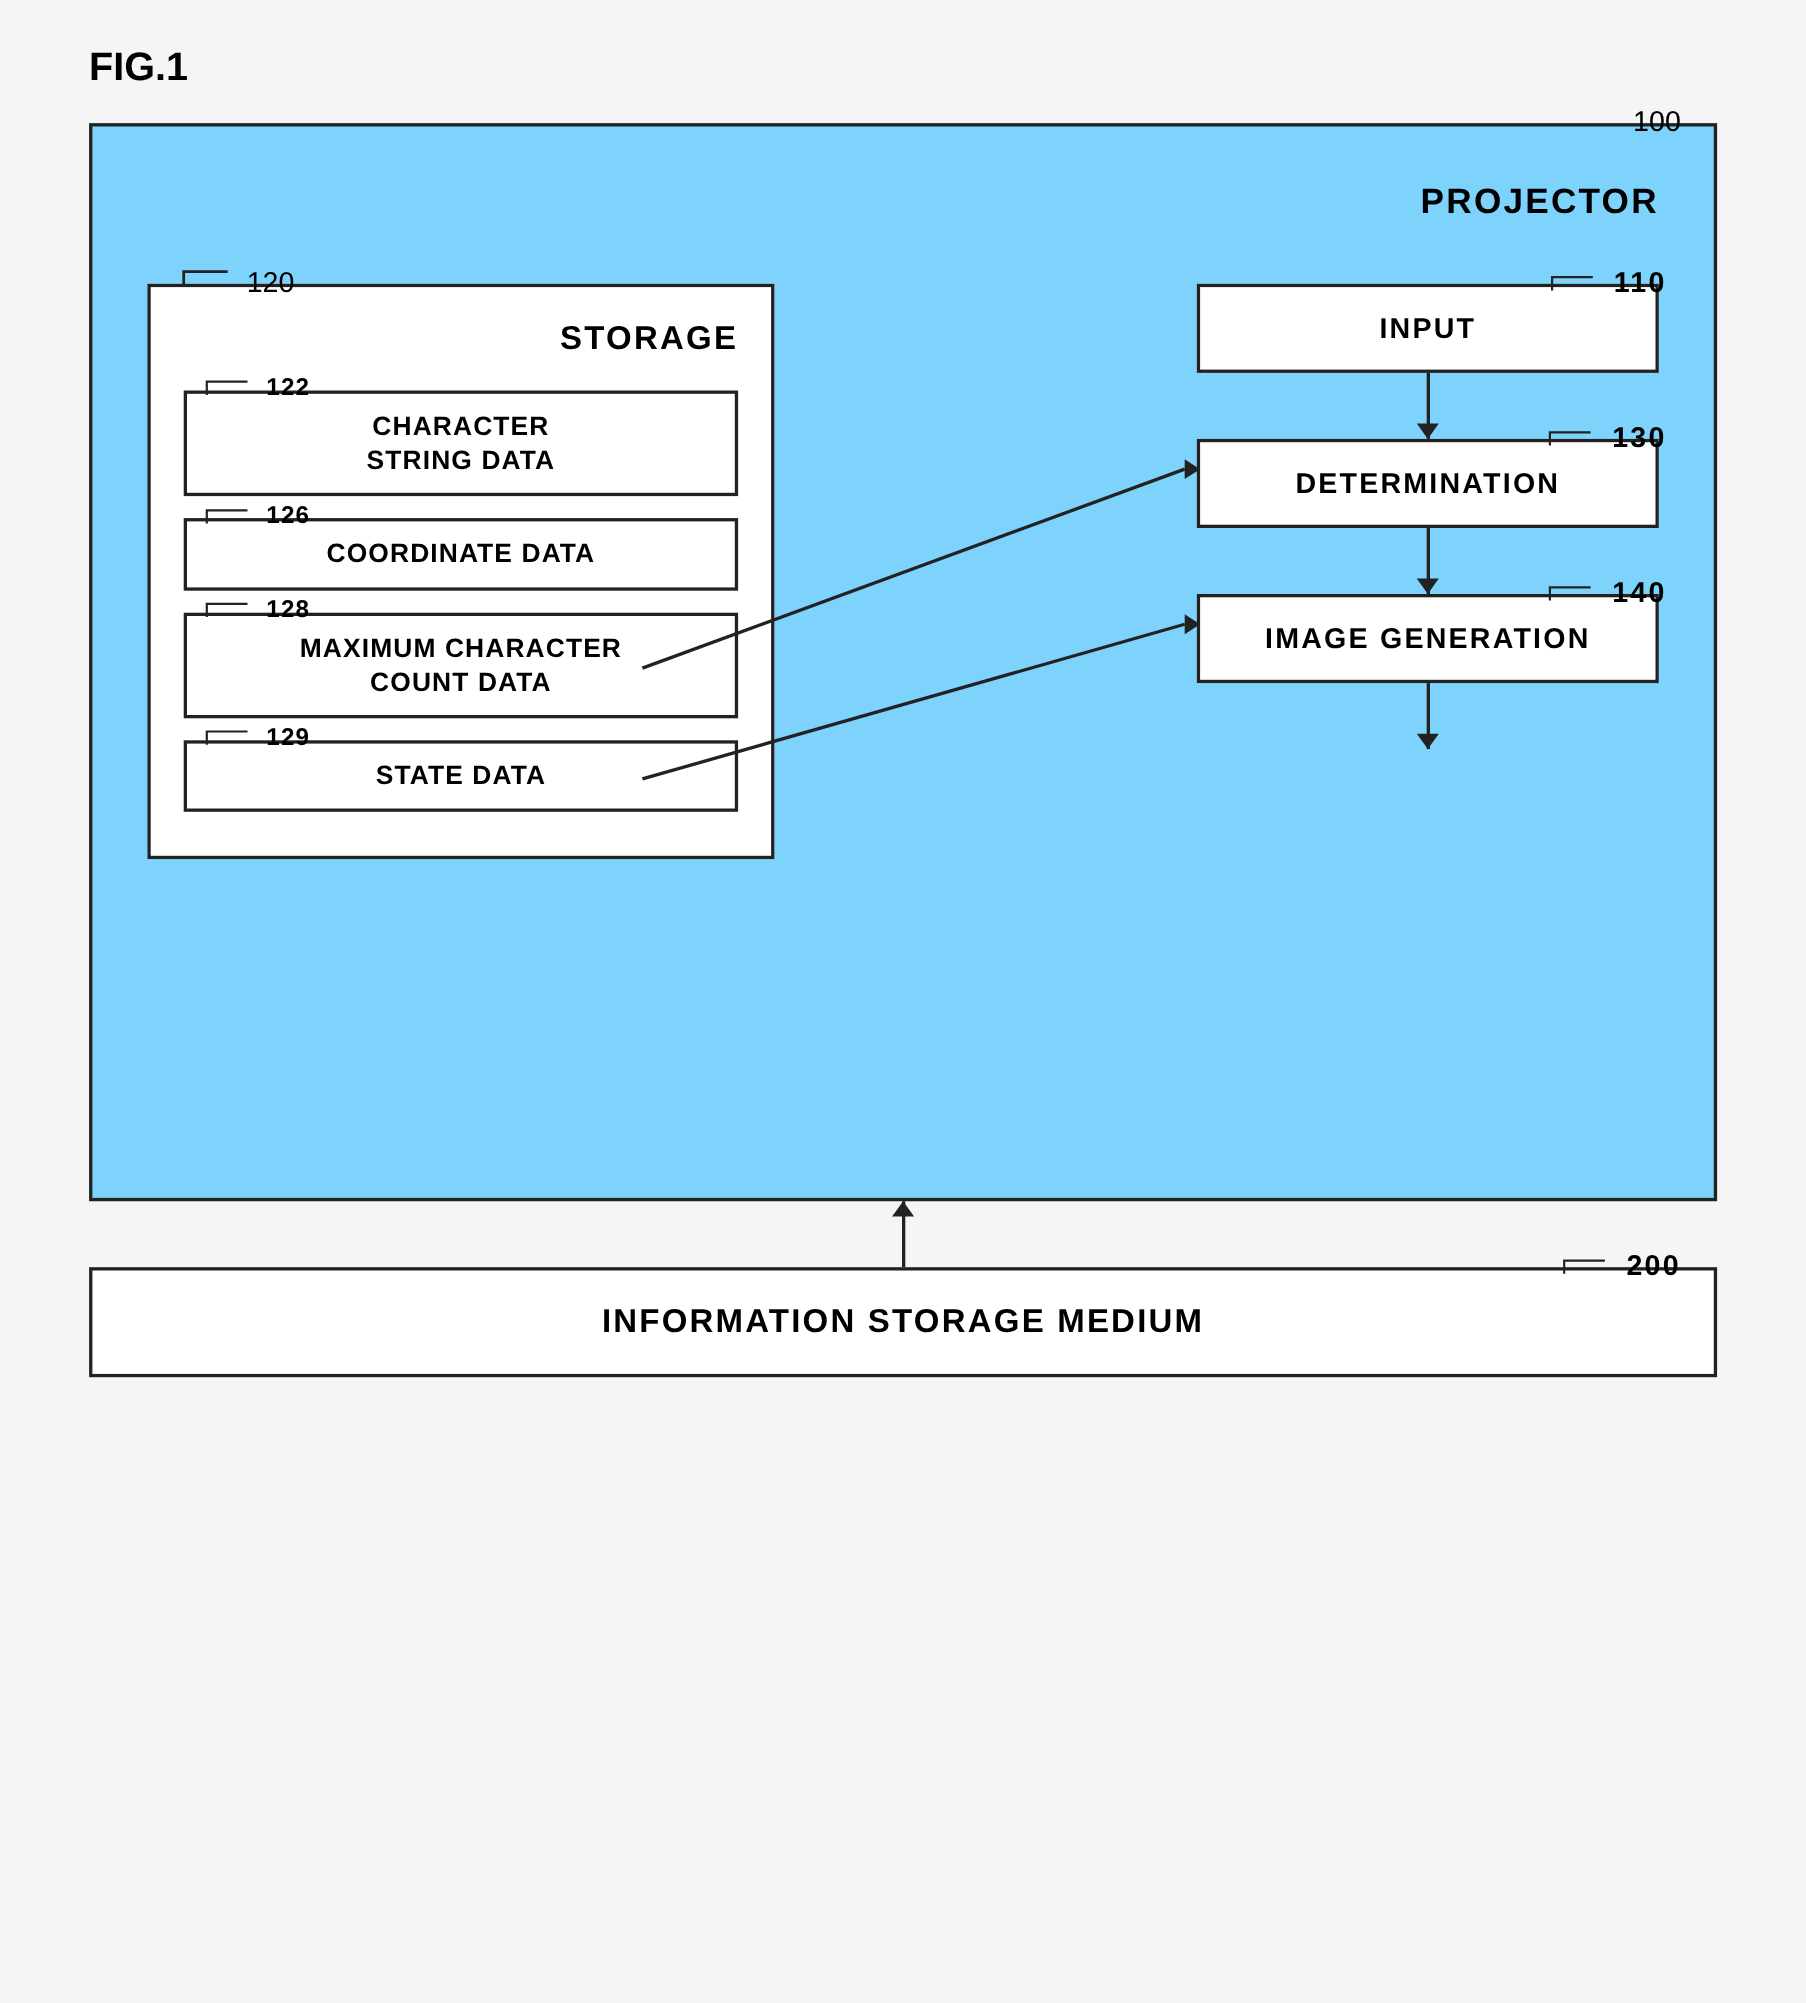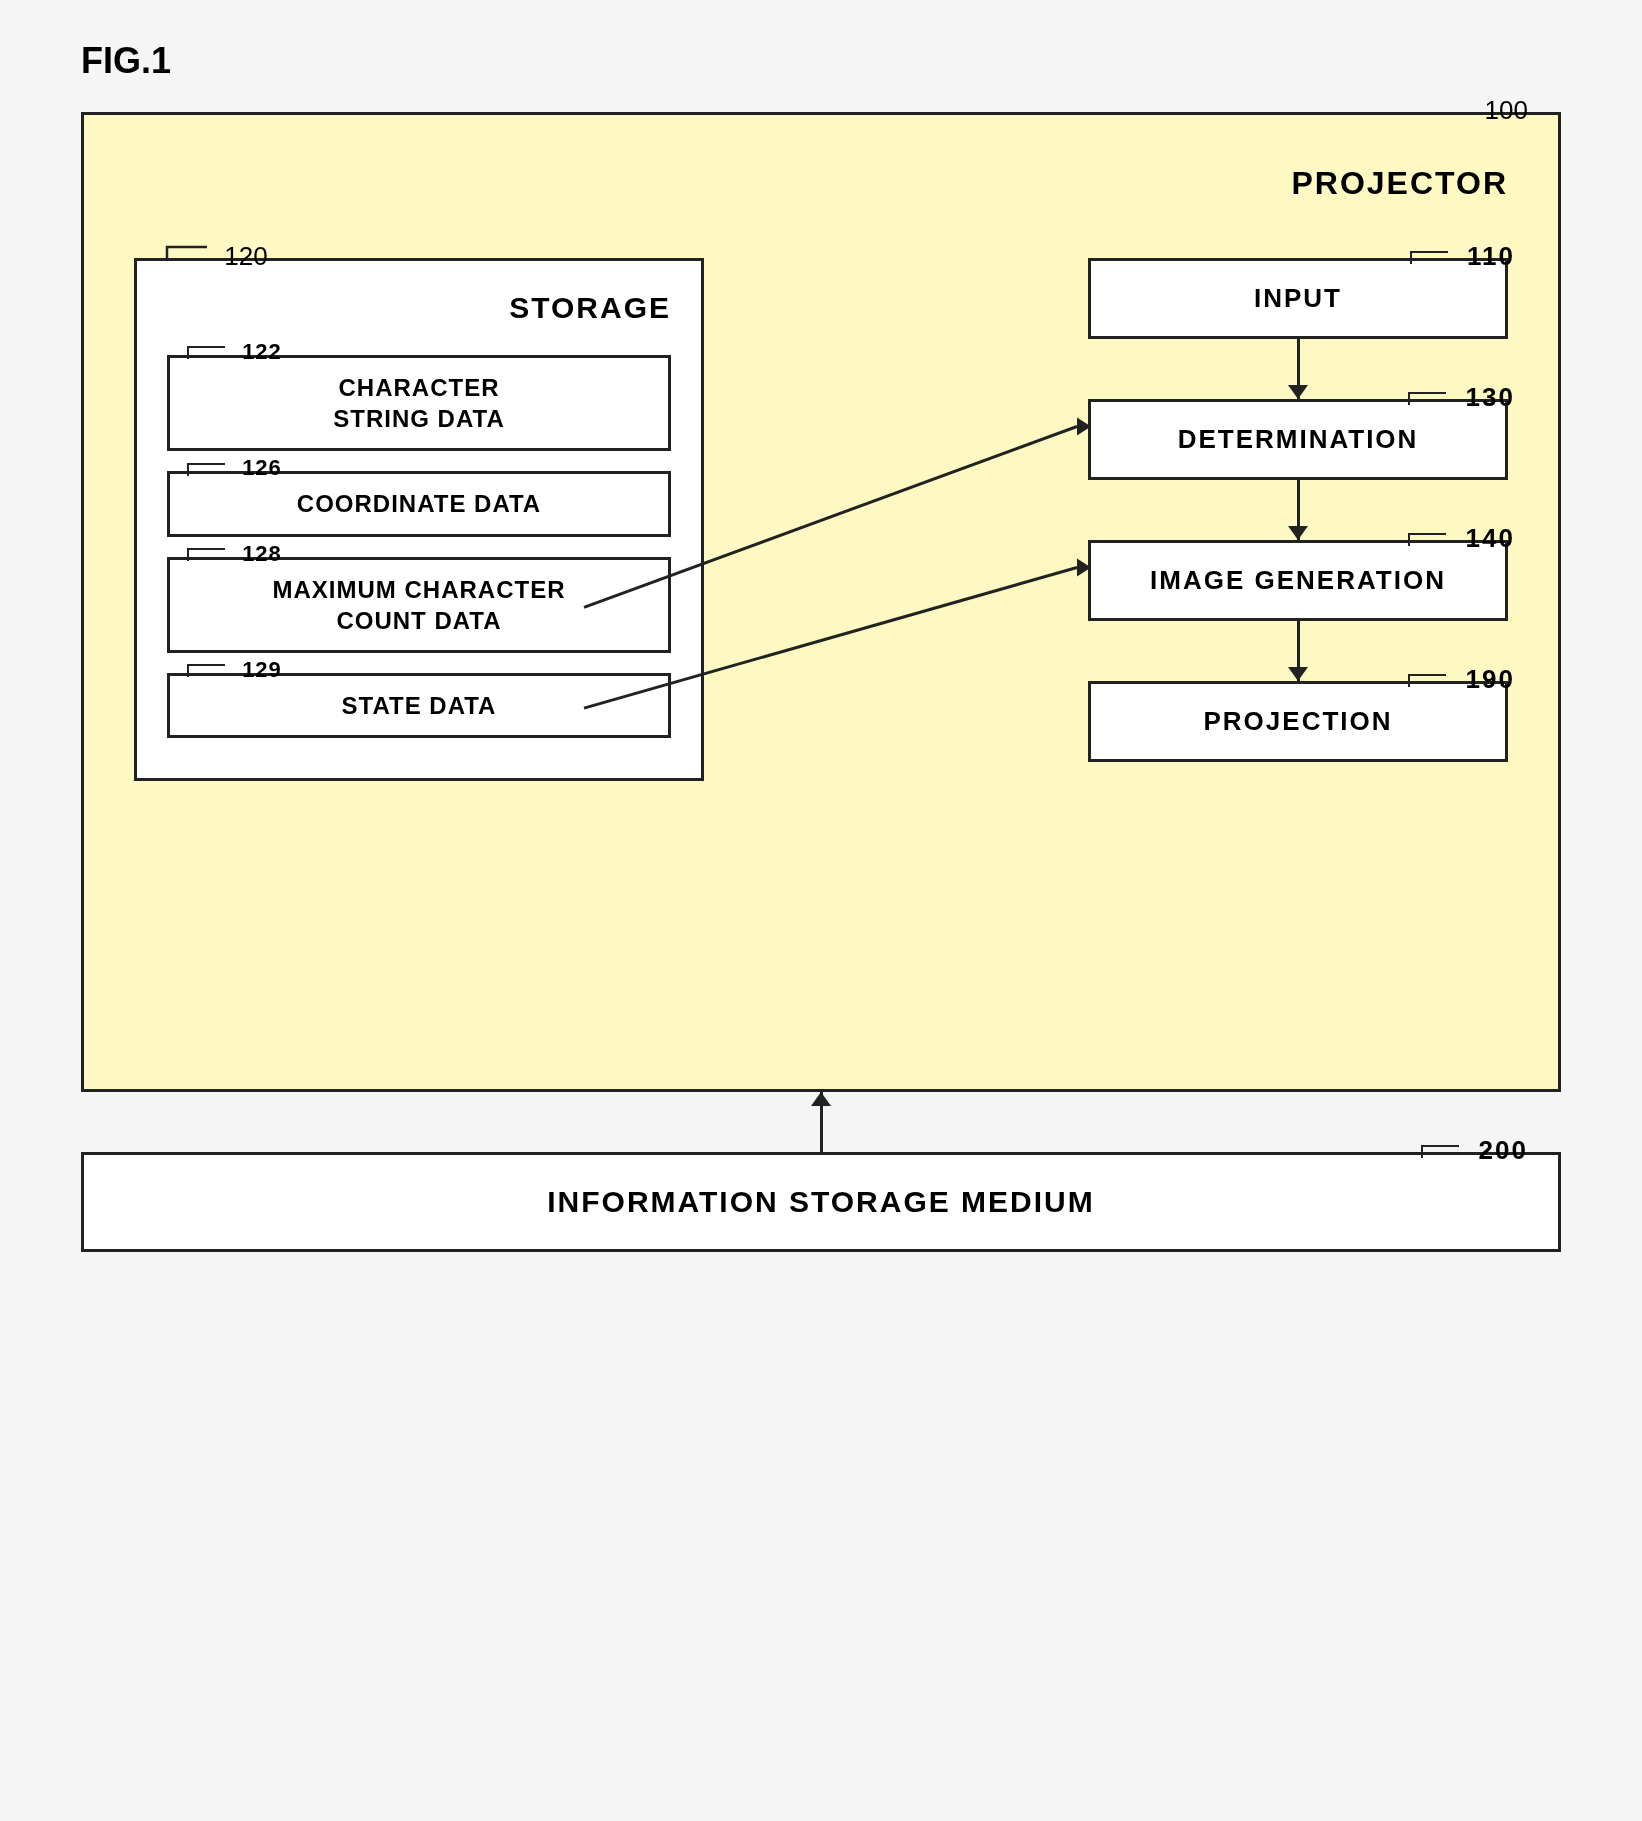--- a/index.html
+++ b/index.html
@@ -26,21 +26,21 @@
     
     .ref-label {
       font-size: 26px;
       font-family: Arial, sans-serif;
     }
 
     
     .projector-box {
       position: relative;
       border: 3px solid #222;
-      background: #fef9c3;
+      background: #7dd3fc;
       padding: 50px 50px 60px 50px;
       width: 100%;
       min-height: 980px;
     }
 
     .projector-title {
       text-align: right;
       font-size: 32px;
       font-weight: bold;
       letter-spacing: 2px;
@@ -298,29 +298,20 @@
             </span>
             <span>IMAGE GENERATION</span>
           </div>
 
           <div style="display:flex;flex-direction:column;align-items:center;">
             <div style="width:3px;height:60px;background:#222;position:relative;">
               <div style="position:absolute;bottom:0;left:50%;transform:translateX(-50%);border-left:10px solid transparent;border-right:10px solid transparent;border-top:14px solid #222;"></div>
             </div>
           </div>
 
-          <div class="process-box">
-            <span class="process-ref ref-label">
-              <svg width="55" height="20" viewBox="0 0 55 20" style="vertical-align:middle">
-                <path d="M8,16 L8,4 L45,4" stroke="#222" stroke-width="2" fill="none"></path>
-              </svg>
-              <span>190</span>
-            </span>
-            <span>PROJECTION</span>
-          </div>
 
         </div>
       </div>
 
     <svg style="position: absolute; top: 0px; left: 0px; width: 100%; height: 100%; pointer-events: none; overflow: visible;">
           <g>
             <line x1="500" y1="492.34375" x2="993" y2="311.5" stroke="#222" stroke-width="3"></line>
             <polygon points="993,302.5 1007,311.5 993,320.5" fill="#222"></polygon>
           </g>
           <g>

